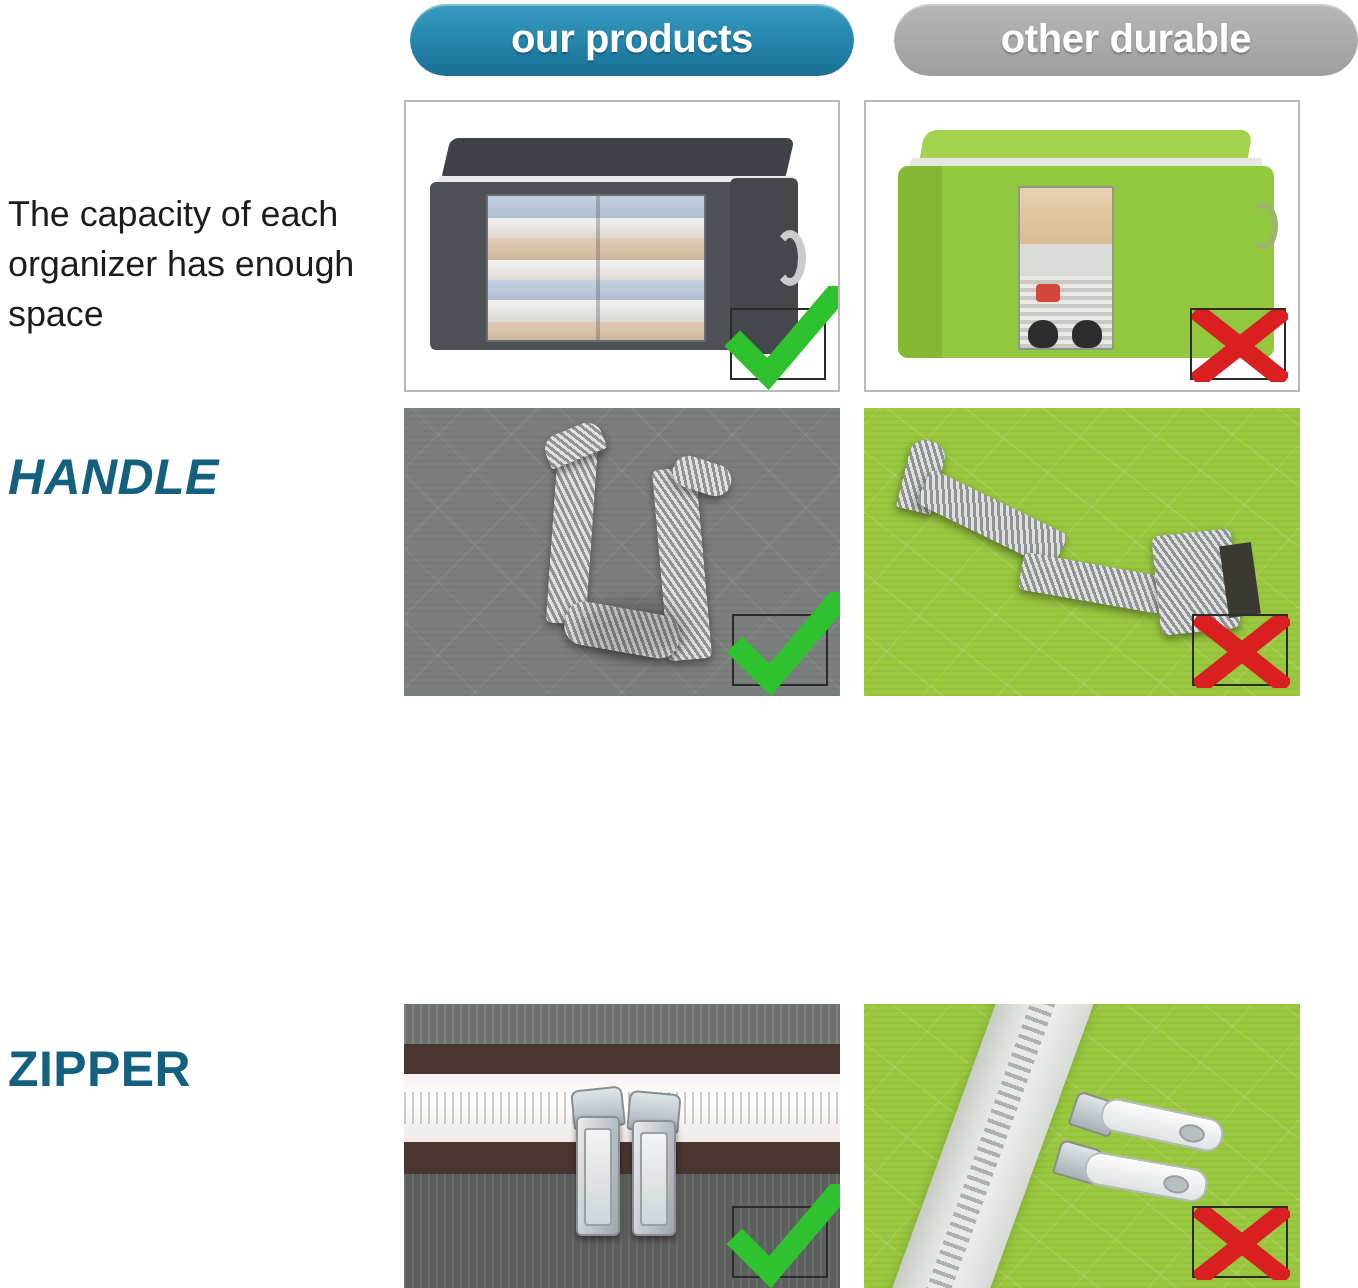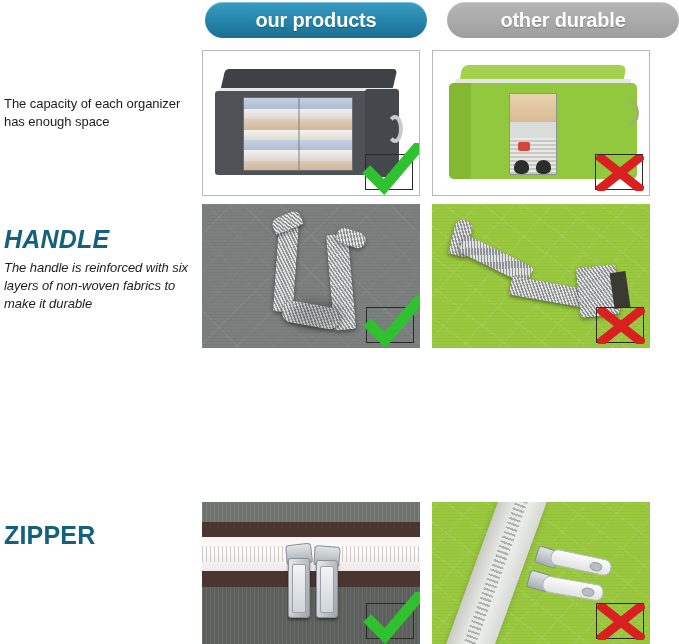--- a/index.html
+++ b/index.html
@@ -35,21 +35,21 @@
   }
 
   
   .row { position:absolute; left:0; width:679px; }
   .textcol { position:absolute; left:4px; top:0; width:196px; }
   .rowtitle {
     color:#14617f; font-size:25px; font-weight:bold;
     letter-spacing:0.2px; line-height:1.05; white-space:nowrap;
   }
   .rowdesc {
-    margin-top:7px; color:#1c1c1c; font-size:13px;
+    margin-top:7px; color:#1c1c1c; font-size:18px;
     line-height:1.38; letter-spacing:-0.05px;
   }
 
   
   .cell { position:absolute; top:0; overflow:hidden; }
   .cell-ours  { left:202px; width:218px; }
   .cell-other { left:432px; width:218px; }
   .cell.framed { border:1px solid #b9b9b9; background:#fff; }
 
   
@@ -261,21 +261,20 @@
           <path d="M5 3 L43 33 M43 3 L5 33" fill="none" stroke="#d91f1f" stroke-width="9" stroke-linecap="square"></path>
         </svg>
       </div>
     </div>
   </div>
 
   <div class="row" style="top:204px; height:146px;font-style:italic;">
 
     <div class="textcol" style="top:22px;">
       <div class="rowtitle">HANDLE</div>
-      <div class="rowdesc">The handle is reinforced with six layers of non-woven fabrics to make it durable</div>
     </div>
 
     <div class="cell cell-ours" style="height:144px;">
       <div class="quilt-gray"></div>
 
       <div class="webbing" style="left:74px; top:16px; width:20px; height:92px; transform:rotate(4deg); border-radius:3px;"></div>
       <div class="webbing" style="left:128px; top:30px; width:22px; height:96px; transform:rotate(-5deg); border-radius:3px;"></div>
       <div class="webbing" style="left:80px; top:100px; width:58px; height:22px; transform:rotate(10deg); border-radius:10px;"></div>
       <div class="webbing" style="left:70px; top:10px; width:30px; height:16px; transform:rotate(-22deg); border-radius:8px 8px 2px 2px;"></div>
       <div class="webbing" style="left:134px; top:26px; width:30px; height:16px; transform:rotate(18deg); border-radius:8px;"></div>

